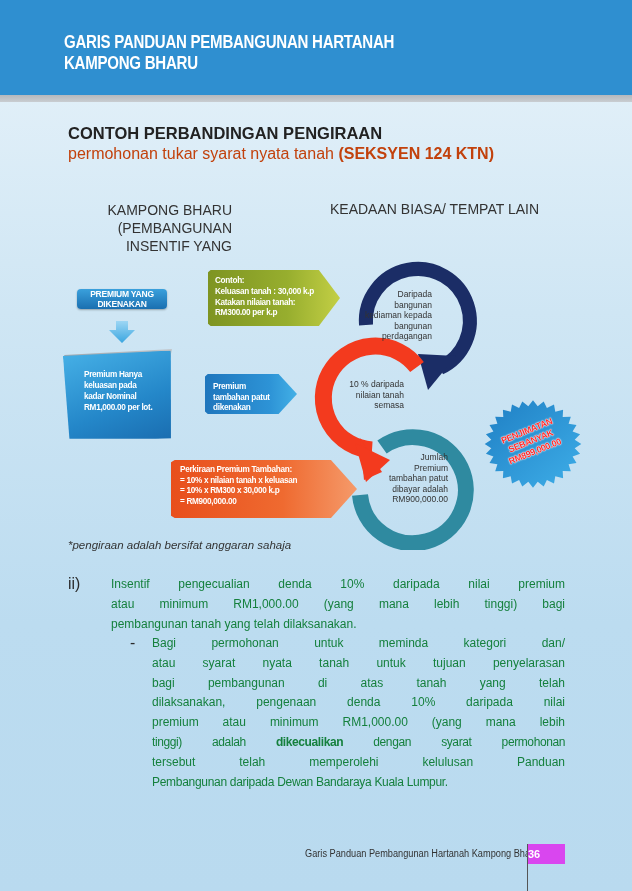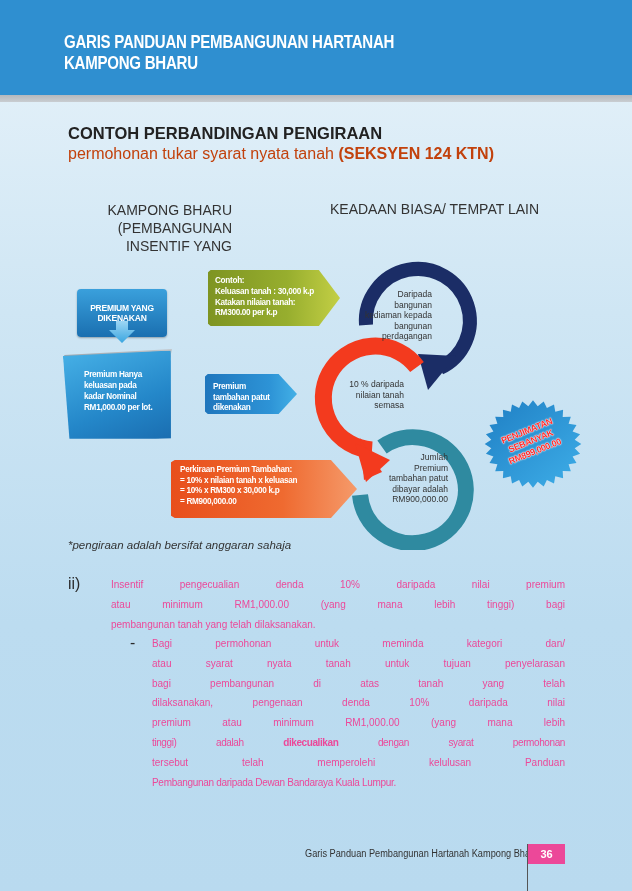--- a/index.html
+++ b/index.html
@@ -34,21 +34,21 @@
   .sec-subtitle b { font-weight:bold; }
   .kb-label {
     position:absolute; left:70px; top:201px; width:162px; text-align:right;
     font-size:14px; line-height:18px; color:#333; text-transform:none;
   }
   .kb-label span { display:block; }
   .other-label {
     position:absolute; left:330px; top:201px; font-size:14px; color:#333; white-space:nowrap;
   }
   .btn-premium {
-    position:absolute; left:77px; top:289px; width:90px; height:48px;
+    position:absolute; left:77px; top:289px; width:90px; height:20px;
     background: linear-gradient(180deg,#3aa0dc,#1a6fb0);
     border-radius:4px; color:#fff; font-weight:bold; font-size:8.5px; line-height:10px;
     text-align:center; display:flex; flex-direction:column; justify-content:center;
     box-shadow: 0 1px 2px rgba(0,0,0,.3);
     letter-spacing:-0.2px;
   }
   .arrow-down {
     position:absolute; left:109px; top:321px; width:26px; height:22px;
   }
   .note-blue {
@@ -97,36 +97,36 @@
   .badge-text {
     position:absolute; left:486px; top:425px; width:90px; text-align:center;
     color:#ff2d2d; font-weight:bold; font-size:9px; line-height:11px;
     transform: rotate(-22deg); letter-spacing:-0.3px;
     text-shadow: 0 0 1px #fff, 0 0 1px #fff, 0 0 2px #fff;
   }
   .footnote {
     position:absolute; left:68px; top:539px; font-style:italic; font-size:11.5px; color:#333;
   }
   .body-text {
-    position:absolute; font-size:10px; line-height:19.8px; color:#ec4899; text-align:justify;
+    position:absolute; font-size:12px; line-height:19.8px; color:#15803d; text-align:justify;
   }
   .item-num { position:absolute; left:68px; top:575px; font-size:15.8px; }
   .item-text { left:111px; top:575px; width:454px; }
   .item-text span { display:block; }
   .dash { position:absolute; left:130px; top:634px; font-size:15.8px; }
   .sub-text { left:152px; top:634px; width:413px; }
   .sub-text span { display:block; text-align:justify; text-align-last:justify; }
   .sub-text span.last { text-align-last:left; }
   .footer-text {
     position:absolute; left:305px; top:848px; font-size:10px; color:#333; white-space:nowrap;
     transform: scaleX(0.92); transform-origin:left top;
   }
   .page-num {
-    position:absolute; left:528px; top:844px; width:37px; height:20px; background:#ec4899;
-    color:#fff; font-weight:bold; font-size:11px; text-align:center; line-height:20px;
+    position:absolute; left:528px; top:844px; width:37px; height:20px; background:#d946ef;
+    color:#fff; font-weight:bold; font-size:11px; text-align:left; line-height:20px;
   }
   .page-line {
     position:absolute; left:527px; top:844px; width:1px; height:47px; background:#555;
   }
 </style>
 </head>
 <body>
 
 <div class="header"></div>
 <div class="header-shadow"></div>

